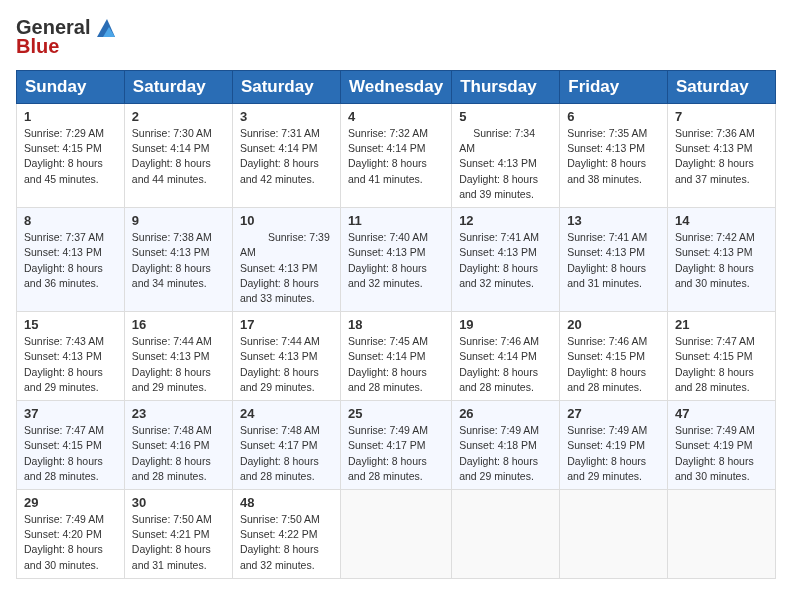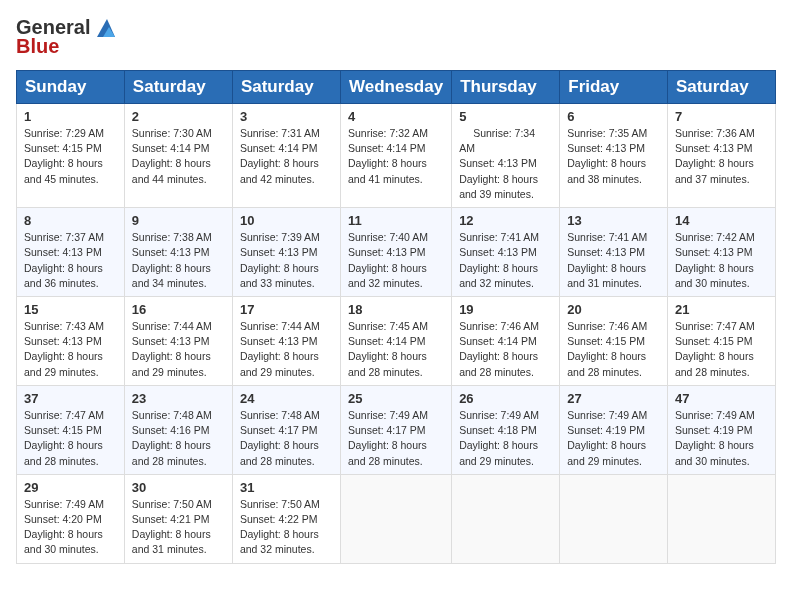--- a/index.html
+++ b/index.html
@@ -114,21 +114,21 @@
         <td><span class="day-number">2</span><span style="line-height: 1.45;">Sunrise: 7:30 AM<br>Sunset: 4:14 PM<br>Daylight: 8 hours and 44 minutes.</span></td>
         <td><span class="day-number">3</span><span style="line-height: 1.45;">Sunrise: 7:31 AM<br>Sunset: 4:14 PM<br>Daylight: 8 hours and 42 minutes.</span></td>
         <td><span class="day-number">4</span><span style="line-height: 1.45;">Sunrise: 7:32 AM<br>Sunset: 4:14 PM<br>Daylight: 8 hours and 41 minutes.</span></td>
         <td><span class="day-number">5</span><span style="line-height: 1.45; margin-left: 14px;">Sunrise: 7:34 AM<br>Sunset: 4:13 PM<br>Daylight: 8 hours and 39 minutes.</span></td>
         <td><span class="day-number">6</span><span style="line-height: 1.45;">Sunrise: 7:35 AM<br>Sunset: 4:13 PM<br>Daylight: 8 hours and 38 minutes.</span></td>
         <td><span class="day-number">7</span><span style="line-height: 1.45;">Sunrise: 7:36 AM<br>Sunset: 4:13 PM<br>Daylight: 8 hours and 37 minutes.</span></td>
       </tr>
       <tr>
         <td><span class="day-number">8</span><span style="line-height: 1.45;">Sunrise: 7:37 AM<br>Sunset: 4:13 PM<br>Daylight: 8 hours and 36 minutes.</span></td>
         <td><span class="day-number">9</span><span style="line-height: 1.45;">Sunrise: 7:38 AM<br>Sunset: 4:13 PM<br>Daylight: 8 hours and 34 minutes.</span></td>
-        <td><span class="day-number">10</span><span style="line-height: 1.45;">Sunrise: 7:39 AM<br>Sunset: 4:13 PM<br>Daylight: 8 hours and 33 minutes.</span></td>
+        <td><span class="day-number">10</span><span style="line-height: 1.45; margin-left: 28px;">Sunrise: 7:39 AM<br>Sunset: 4:13 PM<br>Daylight: 8 hours and 33 minutes.</span></td>
         <td><span class="day-number">11</span><span style="line-height: 1.45;">Sunrise: 7:40 AM<br>Sunset: 4:13 PM<br>Daylight: 8 hours and 32 minutes.</span></td>
         <td><span class="day-number">12</span><span style="line-height: 1.45;">Sunrise: 7:41 AM<br>Sunset: 4:13 PM<br>Daylight: 8 hours and 32 minutes.</span></td>
         <td><span class="day-number">13</span><span style="line-height: 1.45;">Sunrise: 7:41 AM<br>Sunset: 4:13 PM<br>Daylight: 8 hours and 31 minutes.</span></td>
         <td><span class="day-number">14</span><span style="line-height: 1.45;">Sunrise: 7:42 AM<br>Sunset: 4:13 PM<br>Daylight: 8 hours and 30 minutes.</span></td>
       </tr>
       <tr>
         <td><span class="day-number">15</span><span style="line-height: 1.45;">Sunrise: 7:43 AM<br>Sunset: 4:13 PM<br>Daylight: 8 hours and 29 minutes.</span></td>
         <td><span class="day-number">16</span><span style="line-height: 1.45;">Sunrise: 7:44 AM<br>Sunset: 4:13 PM<br>Daylight: 8 hours and 29 minutes.</span></td>
         <td><span class="day-number">17</span><span style="line-height: 1.45;">Sunrise: 7:44 AM<br>Sunset: 4:13 PM<br>Daylight: 8 hours and 29 minutes.</span></td>
         <td><span class="day-number">18</span><span style="line-height: 1.45;">Sunrise: 7:45 AM<br>Sunset: 4:14 PM<br>Daylight: 8 hours and 28 minutes.</span></td>
@@ -141,20 +141,20 @@
         <td><span class="day-number">23</span><span style="line-height: 1.45;">Sunrise: 7:48 AM<br>Sunset: 4:16 PM<br>Daylight: 8 hours and 28 minutes.</span></td>
         <td><span class="day-number">24</span><span style="line-height: 1.45;">Sunrise: 7:48 AM<br>Sunset: 4:17 PM<br>Daylight: 8 hours and 28 minutes.</span></td>
         <td><span class="day-number">25</span><span style="line-height: 1.45;">Sunrise: 7:49 AM<br>Sunset: 4:17 PM<br>Daylight: 8 hours and 28 minutes.</span></td>
         <td><span class="day-number">26</span><span style="line-height: 1.45;">Sunrise: 7:49 AM<br>Sunset: 4:18 PM<br>Daylight: 8 hours and 29 minutes.</span></td>
         <td><span class="day-number">27</span><span style="line-height: 1.45;">Sunrise: 7:49 AM<br>Sunset: 4:19 PM<br>Daylight: 8 hours and 29 minutes.</span></td>
         <td><span class="day-number">47</span><span style="line-height: 1.45;">Sunrise: 7:49 AM<br>Sunset: 4:19 PM<br>Daylight: 8 hours and 30 minutes.</span></td>
       </tr>
       <tr>
         <td><span class="day-number">29</span><span style="line-height: 1.45;">Sunrise: 7:49 AM<br>Sunset: 4:20 PM<br>Daylight: 8 hours and 30 minutes.</span></td>
         <td><span class="day-number">30</span><span style="line-height: 1.45;">Sunrise: 7:50 AM<br>Sunset: 4:21 PM<br>Daylight: 8 hours and 31 minutes.</span></td>
-        <td><span class="day-number">31</span><span style="line-height: 1.45;">Sunrise: 7:50 AM<br>Sunset: 4:22 PM<br>Daylight: 8 hours and 32 minutes.</span></td>
+        <td><span class="day-number">48</span><span style="line-height: 1.45;">Sunrise: 7:50 AM<br>Sunset: 4:22 PM<br>Daylight: 8 hours and 32 minutes.</span></td>
         <td class="empty-cell"></td>
         <td class="empty-cell"></td>
         <td class="empty-cell"></td>
         <td class="empty-cell"></td>
       </tr>
     </tbody>
 </table>
 
 </body></html>

